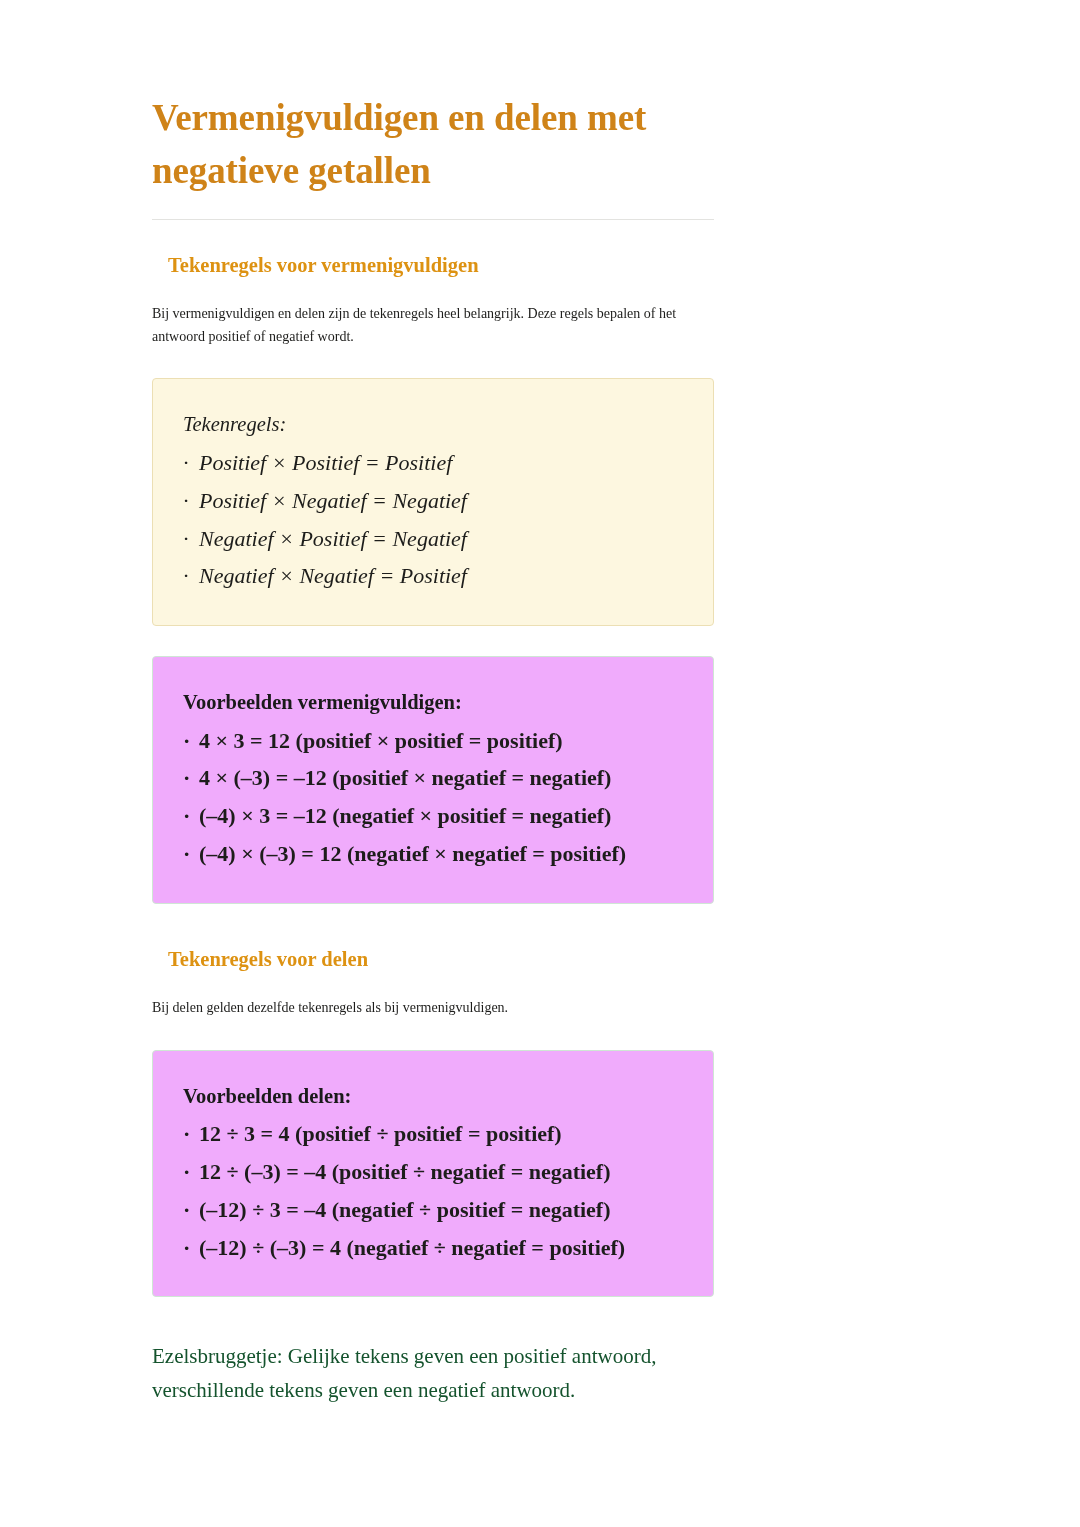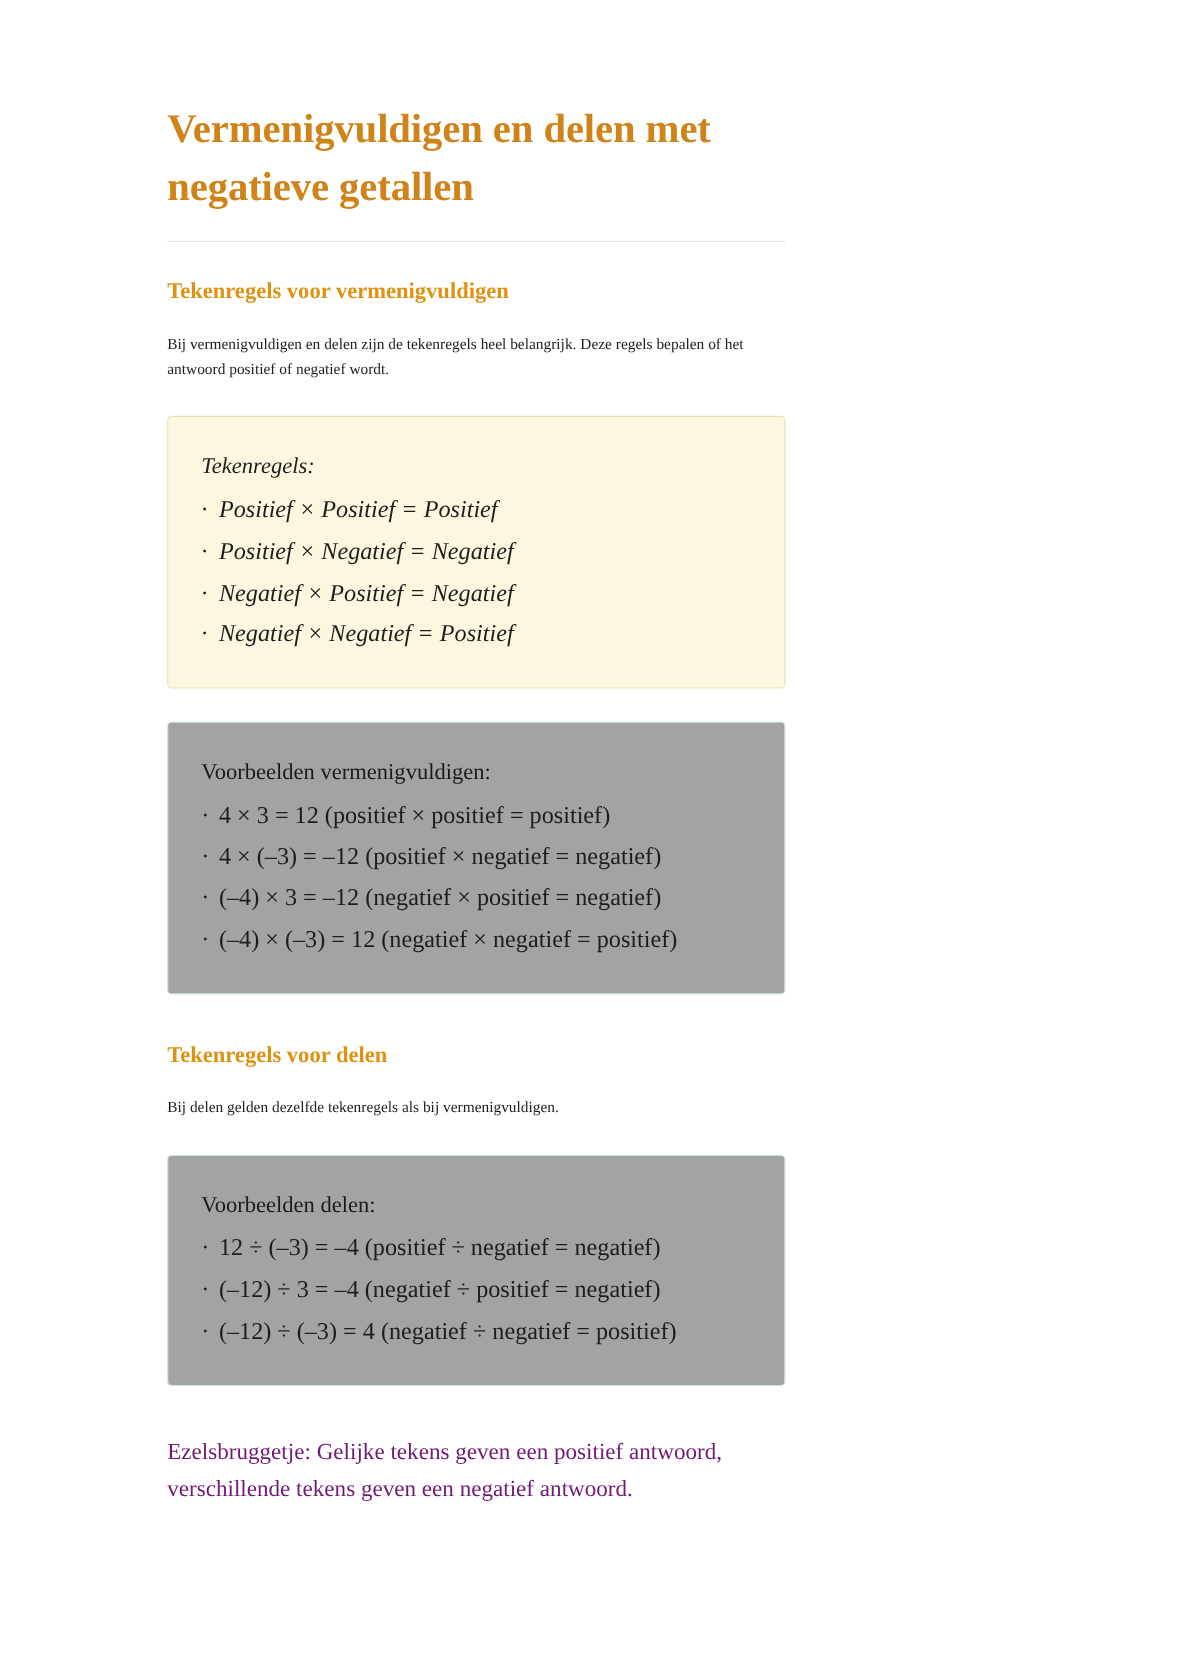--- a/index.html
+++ b/index.html
@@ -32,21 +32,21 @@
   .title-rule {
     border: none;
     border-top: 1px solid #e3e3e0;
     margin: 0 0 34px 0;
   }
   .section-heading {
     font-family: "Liberation Serif", serif;
     font-size: 20.5px;
     font-weight: bold;
     color: #dd9212;
-    margin: 0 0 26px 0;
+    margin: 0 0 26px 16px;
   }
   .section-heading.second {
     margin-top: 44px;
   }
   .body-text {
     font-size: 14px;
     line-height: 1.62;
     color: #1d1d1b;
     margin: 0 0 30px 0;
   }
@@ -54,22 +54,23 @@
     box-sizing: border-box;
     border-radius: 4px;
     padding: 28px 30px 30px 30px;
     margin: 0 0 30px 0;
   }
   .callout.rules {
     background: #fdf7e0;
     border: 1px solid #ecdfb4;
   }
   .callout.examples {
-    background: #a3a3a3;
+    background: #f0abfc;
     border: 1px solid #cfe6d4;
+    font-weight: bold;
   }
   .callout-title {
     font-size: 20.5px;
     line-height: 1.68;
     margin: 0 0 2px 0;
   }
   .callout.rules .callout-title,
   .callout.rules .callout-line {
     font-style: italic;
     color: #1d1d1b;
@@ -80,21 +81,21 @@
     margin: 0;
     color: #1d1d1b;
   }
   .callout-line .bullet {
     display: inline-block;
     width: 16px;
   }
   .closing-text {
     font-size: 21px;
     line-height: 1.62;
-    color: #701a75;
+    color: #14532d;
     margin: 42px 0 0 0;
   }
 </style>
 </head>
 <body>
 
 <div class="page">
 
   <h1 class="doc-title">Vermenigvuldigen en delen met negatieve getallen</h1>
   <hr class="title-rule">
@@ -116,20 +117,21 @@
     <p class="callout-line"><span class="bullet">·</span><span>4 × (–3) = –12 (positief × negatief = negatief)</span></p>
     <p class="callout-line"><span class="bullet">·</span><span>(–4) × 3 = –12 (negatief × positief = negatief)</span></p>
     <p class="callout-line"><span class="bullet">·</span><span>(–4) × (–3) = 12 (negatief × negatief = positief)</span></p>
   </div>
 
   <h2 class="section-heading second">Tekenregels voor delen</h2>
   <p class="body-text">Bij delen gelden dezelfde tekenregels als bij vermenigvuldigen.</p>
 
   <div class="callout examples">
     <p class="callout-title">Voorbeelden delen:</p>
+    <p class="callout-line"><span class="bullet">·</span><span>12 ÷ 3 = 4 (positief ÷ positief = positief)</span></p>
     <p class="callout-line"><span class="bullet">·</span><span>12 ÷ (–3) = –4 (positief ÷ negatief = negatief)</span></p>
     <p class="callout-line"><span class="bullet">·</span><span>(–12) ÷ 3 = –4 (negatief ÷ positief = negatief)</span></p>
     <p class="callout-line"><span class="bullet">·</span><span>(–12) ÷ (–3) = 4 (negatief ÷ negatief = positief)</span></p>
   </div>
 
   <p class="closing-text">Ezelsbruggetje: Gelijke tekens geven een positief antwoord, verschillende tekens geven een negatief antwoord.</p>
 
 </div>
 
 </body></html>

